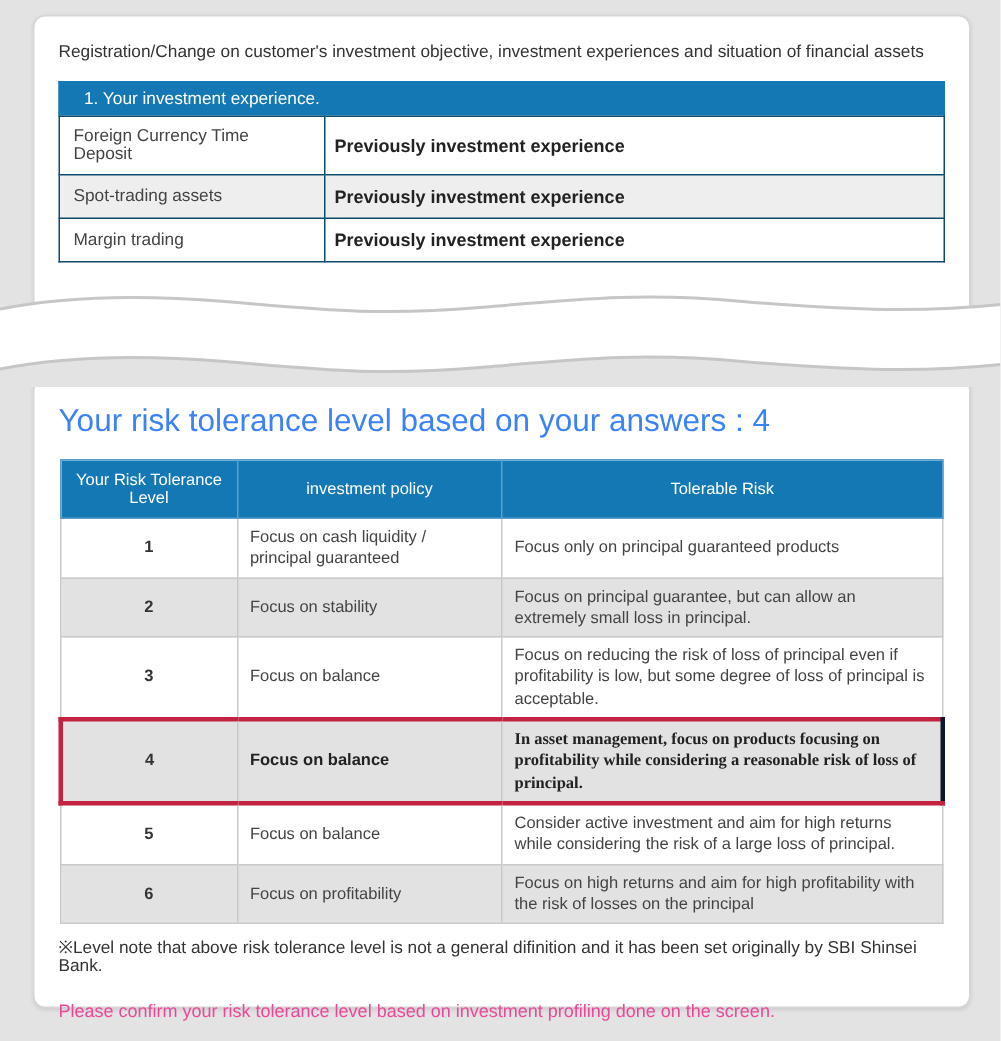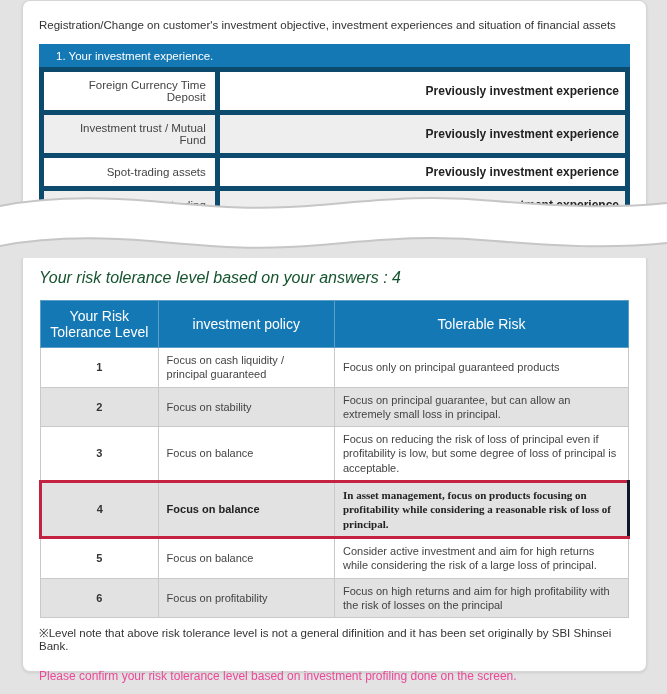--- a/index.html
+++ b/index.html
@@ -13,50 +13,50 @@
   }
   .card {
     position:absolute;
     left:22px;
     width:625px;
     background:#fff;
     border:1px solid #d6d6d6;
     border-radius:8px;
     box-shadow:0 1px 3px rgba(0,0,0,.10);
   }
-  #card-top { top:0; height:232px; padding:18px 16px 0 16px; overflow:hidden; }
+  #card-top { top:10px; height:232px; padding:18px 16px 0 16px; overflow:hidden; }
   #card-bottom { top:252px; height:420px; padding:13px 16px 0 16px; }
 
   .intro-text { font-size:11.5px; color:#333; margin-bottom:13px; }
 
   
   .exp-header {
     background:#1478b5;
     color:#fff;
     font-size:11.5px;
     padding:5px 16px;
     border:1px solid #1478b5;
     border-bottom:none;
   }
   table { border-collapse:collapse; width:100%; }
   .exp-table { border:1px solid #d9d9d9; }
-  .exp-table td { border:5px solid #0c4a6e; vertical-align:middle;text-align:right; }
+  .exp-table td { border:1px solid #0c4a6e; vertical-align:middle; }
   .exp-table td.lbl { width:30%; font-size:11.5px; color:#444; padding:7px 9px; }
   .exp-table td.val { font-size:12px; font-weight:bold; color:#222; padding:7px 6px; }
   .exp-table tr:nth-child(even) td { background:#eeeeee; }
 
   
   #wave { position:absolute; left:0; top:192px; width:667px; height:66px; z-index:5; }
 
   
-  .risk-heading { font-size:16px; color:#14532d; margin:3px 0 13px 0;font-style:italic; }
+  .risk-heading { font-size:21px; color:#3b82f6; margin:3px 0 13px 0; }
   .risk-table { border:1px solid #c9c9c9; font-size:11px; }
   .risk-table th {
     background:#1478b5; color:#fff; font-weight:normal;
-    font-size:14px; padding:7px 4px; border:1px solid #5b9fc9;
+    font-size:11px; padding:7px 4px; border:1px solid #5b9fc9;
   }
   .risk-table td { border:1px solid #c9c9c9; padding:5px 8px; color:#444; line-height:1.3; vertical-align:middle; }
   .risk-table td.level { text-align:center; font-weight:bold; color:#333; }
   .risk-table col.c1 { width:20%; } .risk-table col.c2 { width:30%; } .risk-table col.c3 { width:50%; }
   .risk-table tr.stripe td { background:#e2e2e2; }
   tr.highlight td { font-weight:bold; color:#222;
     border-top:3px solid #c32340; border-bottom:3px solid #c32340; }
   tr.highlight td:first-child { border-left:3px solid #c32340; }
   tr.highlight td:last-child  { border-right:3px solid #0f172a;font-family:Liberation Serif, serif; }
 
@@ -67,24 +67,20 @@
 </head>
 <body>
 
 <div class="card" id="card-top">
   <div class="intro-text">Registration/Change on customer's investment objective, investment experiences and situation of financial assets</div>
   <div class="exp-header">1. Your investment experience.</div>
   <table class="exp-table">
     <tbody>
         <tr>
       <td class="lbl">Foreign Currency Time Deposit</td>
-      <td class="val">Previously investment experience</td>
-    </tr>
-    <tr>
-      <td class="lbl">Investment trust / Mutual Fund</td>
       <td class="val">Previously investment experience</td>
     </tr>
     <tr>
       <td class="lbl">Spot-trading assets</td>
       <td class="val">Previously investment experience</td>
     </tr>
     <tr>
       <td class="lbl">Margin trading</td>
       <td class="val">Previously investment experience</td>
     </tr>

